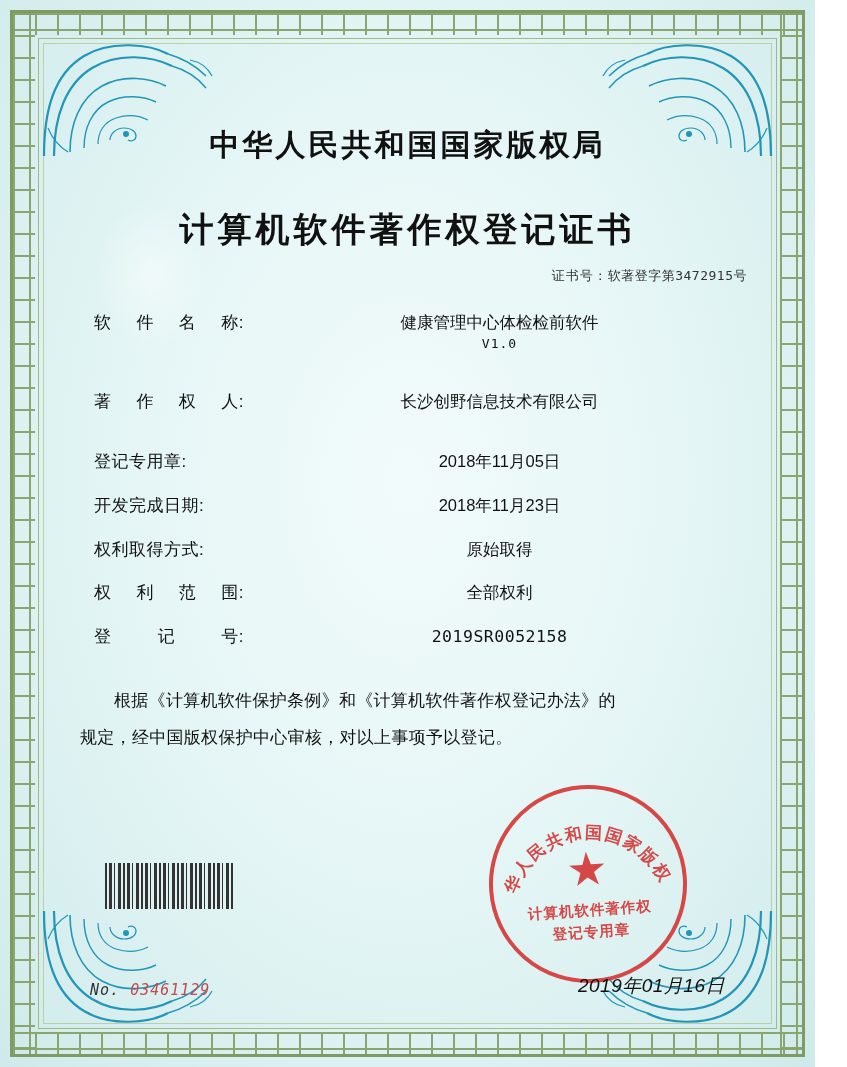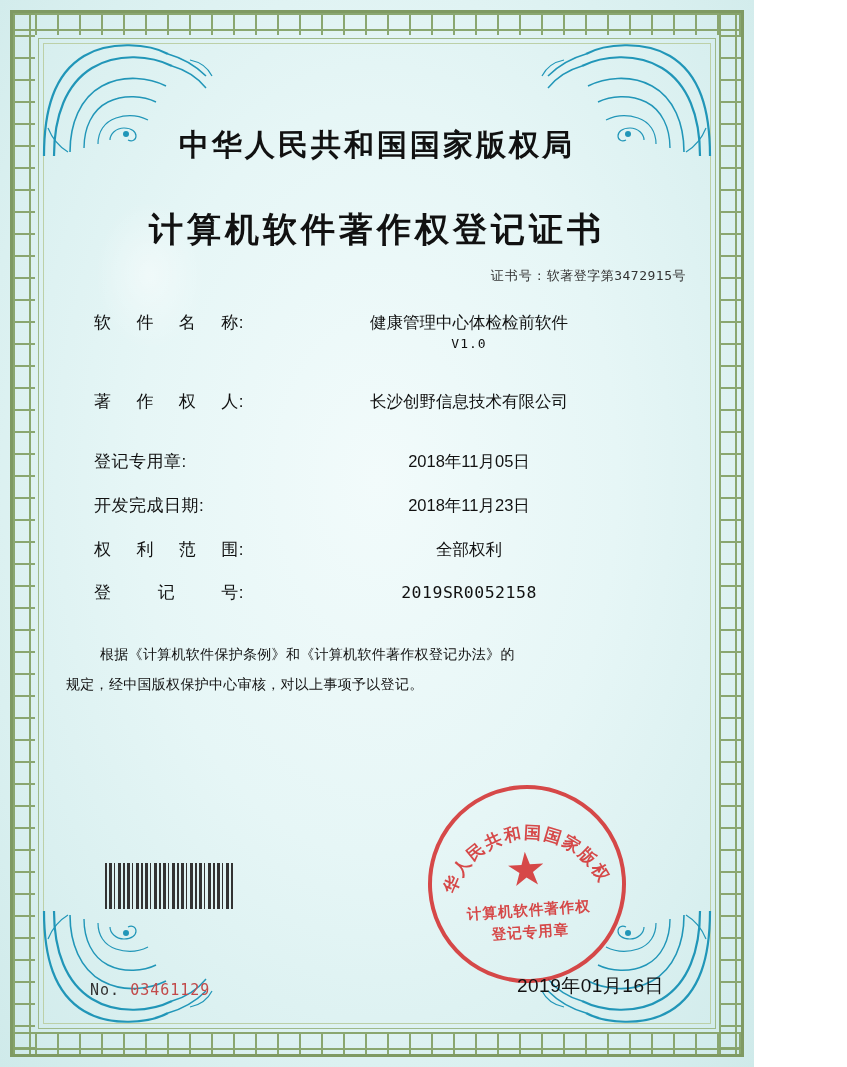--- a/index.html
+++ b/index.html
@@ -7,21 +7,21 @@
     padding: 0;
   }
   body {
     width: 847px;
     height: 1067px;
     font-family: "Liberation Sans", sans-serif;
     background: #ffffff;
   }
   .certificate {
     position: relative;
-    width: 754px;
+    width: 815px;
     height: 1067px;
     box-sizing: border-box;
     background:
       radial-gradient(ellipse at 50% 45%, #f2fbfb 0%, #e6f6f6 45%, #daf0f0 75%, #cfeaea 100%);
     overflow: hidden;
   }
   
   .border-frame {
     position: absolute;
     left: 10px;
@@ -154,22 +154,22 @@
     display: block;
     font-family: "DejaVu Sans Mono", monospace;
     font-size: 13px;
     letter-spacing: 1px;
   }
   .mono { font-family: "DejaVu Sans Mono", monospace; letter-spacing: 0.5px; }
 
   .gap-big { height: 16px; }
 
   .statement {
-    margin: 34px 6px 0 6px;
-    font-size: 14px;
+    margin: 34px 6px 0 20px;
+    font-size: 17px;
     line-height: 2.15;
     color: #111;
     letter-spacing: 0.3px;
   }
   .statement .indent { display: inline-block; width: 34px; }
 
   
   .barcode {
     position: absolute;
     left: 105px;
@@ -230,20 +230,21 @@
   .footer {
     position: absolute;
     left: 90px;
     right: 90px;
     bottom: 68px;
     display: flex;
     justify-content: space-between;
     align-items: flex-end;
     font-size: 16px;
     color: #111;
+    font-style: italic;
   }
   .footer-no {
     font-family: "DejaVu Sans Mono", monospace;
     color: #c24a4a;
     font-size: 15px;
     letter-spacing: 1px;
   }
   .footer-no .no-prefix { color: #333; }
   .footer-date { font-size: 19px; color: #111; letter-spacing: 0.5px; }
 
@@ -376,20 +377,24 @@
       <div class="field-row">
         <div class="field-label">登记专用章:</div>
         <div class="field-value">2018年11月05日</div>
       </div>
 
       <div class="field-row">
         <div class="field-label">开发完成日期:</div>
         <div class="field-value">2018年11月23日</div>
       </div>
 
+      <div class="field-row">
+        <div class="field-label">权利取得方式:</div>
+        <div class="field-value">原始取得</div>
+      </div>
 
       <div class="field-row">
         <div class="field-label spread">
           <span>权</span>
           <span>利</span>
           <span>范</span>
           <span>围:</span>
         </div>
         <div class="field-value">全部权利</div>
       </div>

